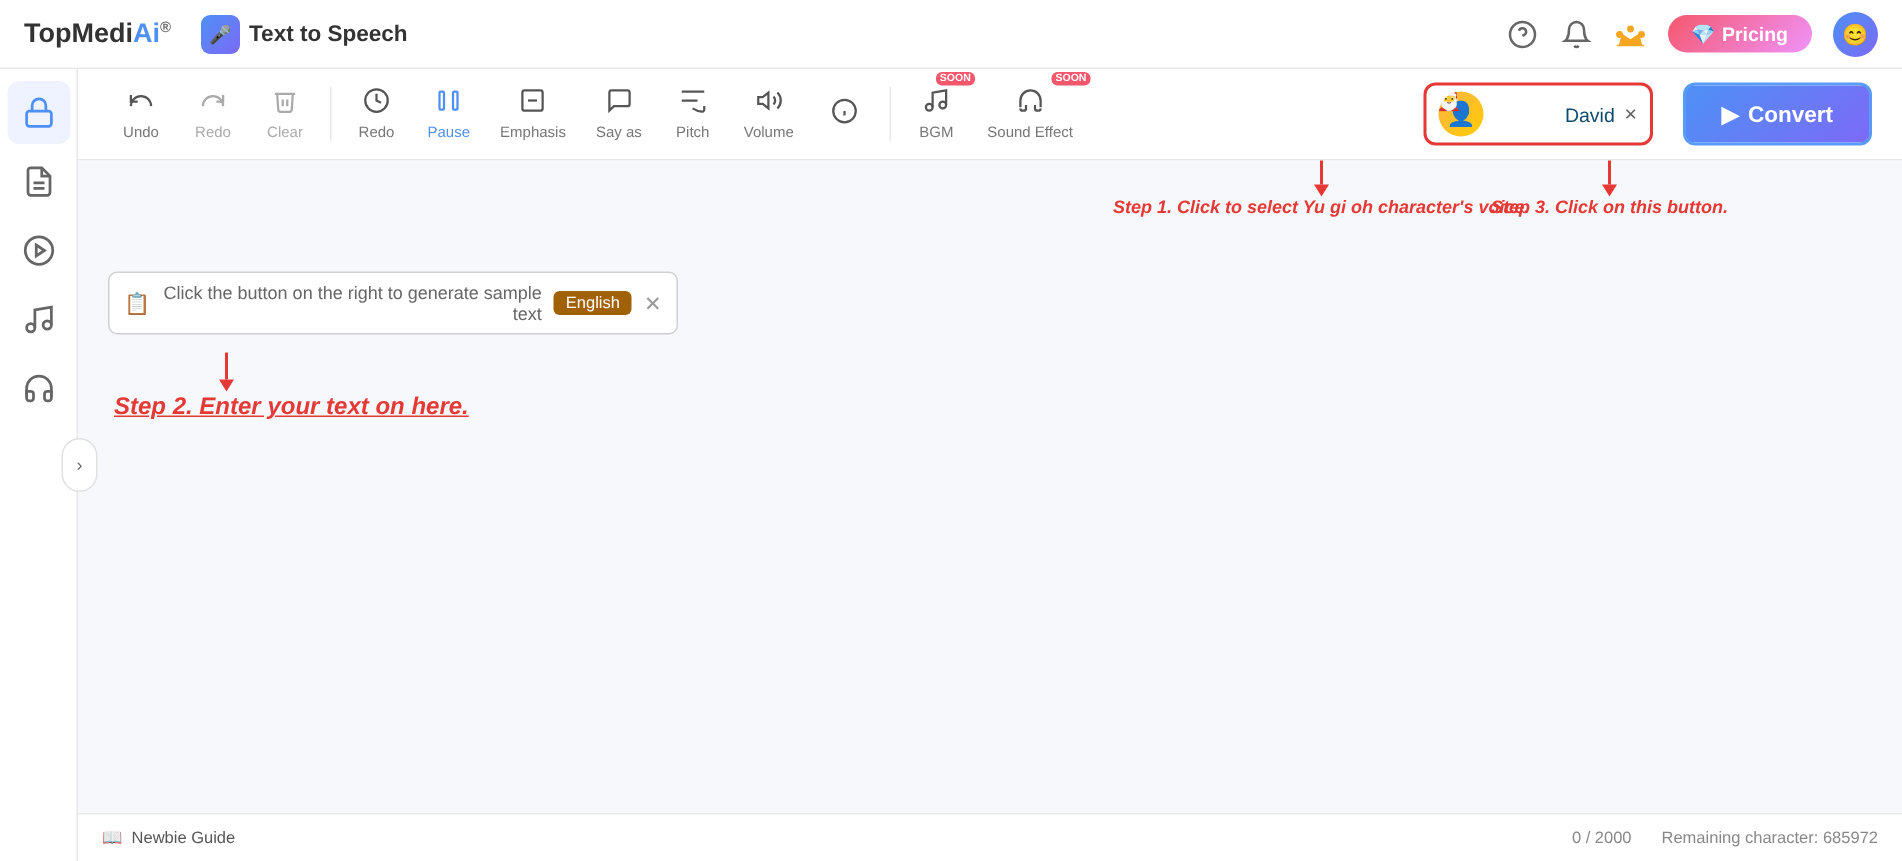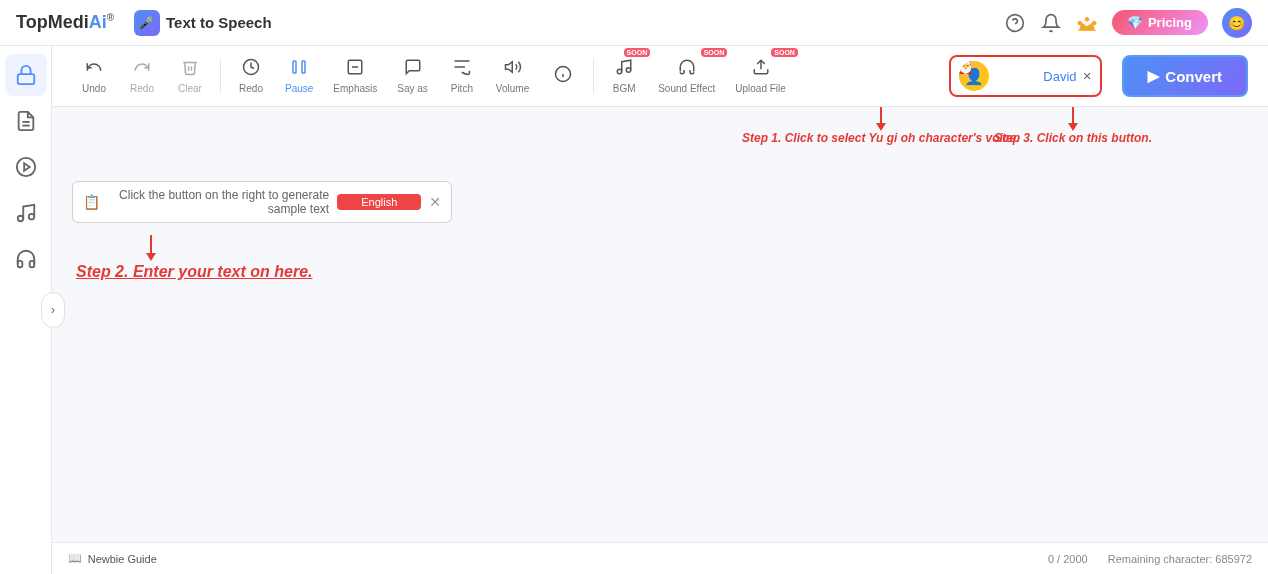--- a/index.html
+++ b/index.html
@@ -200,21 +200,21 @@
       display: flex; align-items: center; justify-content: center;
       font-size: 12px;
       position: relative;
     }
     .voice-avatar-hat {
       position: absolute;
       top: -3px; left: -2px;
       color: #e53935;
       font-size: 14px;
     }
-    .voice-name { font-size: 13px; font-weight: 500; color: #3b82f6; flex: 1; padding-left: 48px; }
+    .voice-name { font-size: 13px; font-weight: 500; color: #0c4a6e; flex: 1; padding-left: 48px; }
     .voice-star { color: #666; font-size: 11px; cursor: pointer; }
 
     
     .convert-btn {
       background: linear-gradient(135deg, #4e90f5, #7c6af7);
       color: white;
       border: none;
       border-radius: 8px;
       padding: 10px 24px;
       font-size: 15px;
@@ -242,24 +242,24 @@
       border: 1px solid #d0d0d0;
       border-radius: 6px;
       padding: 6px 10px;
       background: #fff;
       margin-bottom: 12px;
       width: 380px;
     }
     .sample-icon { font-size: 14px; color: #888; }
     .sample-text { font-size: 12px; color: #666; flex: 1; text-align: right; }
     .lang-badge {
-      background: #ef4444;
+      background: #a16207;
       color: white;
       font-size: 11px;
-      padding: 2px 24px;
+      padding: 2px 8px;
       border-radius: 4px;
     }
     .close-x { color: #999; cursor: pointer; font-size: 14px; }
 
     
     .text-input-box {
       border: 1px solid #d0d0d0;
       border-radius: 6px;
       background: #fff;
       padding: 12px;
@@ -530,33 +530,20 @@
               <svg width="18" height="18" viewBox="0 0 24 24" fill="none" stroke="#555" stroke-width="2">
                   <path d="M3 18v-6a9 9 0 0 1 18 0v6"></path>
                   <path d="M21 19a2 2 0 0 1-2 2h-1a2 2 0 0 1-2-2v-3"></path>
                   <path d="M3 19a2 2 0 0 0 2 2h1a2 2 0 0 0 2-2v-3"></path>
                 </svg>
             </span>
             <span class="tb-label">Sound Effect</span>
           </button>
         </div>
 
-        <div class="tb-btn-wrap">
-          <span class="soon-badge">SOON</span>
-          <button class="toolbar-btn">
-            <span class="tb-icon">
-              <svg width="18" height="18" viewBox="0 0 24 24" fill="none" stroke="#555" stroke-width="2">
-                  <path d="M21 15v4a2 2 0 0 1-2 2H5a2 2 0 0 1-2-2v-4"></path>
-                  <polyline points="17 8 12 3 7 8"></polyline>
-                  <line x1="12" y1="3" x2="12" y2="15"></line>
-                </svg>
-            </span>
-            <span class="tb-label">Upload File</span>
-          </button>
-        </div>
 
         <div class="toolbar-spacer"></div>
 
         <div class="voice-selector">
           <div class="voice-avatar">
             <span style="font-size:16px;">👤</span>
             <span class="voice-avatar-hat">🎅</span>
           </div>
           <span class="voice-name">David</span>
           <span class="voice-star">✕</span>

